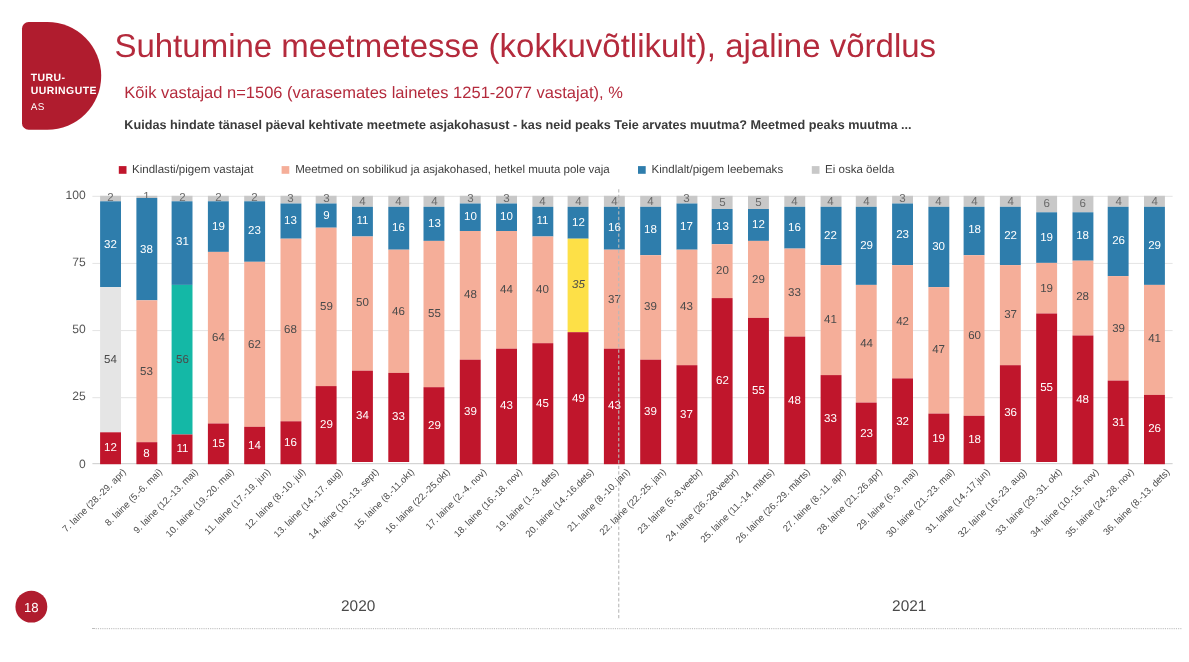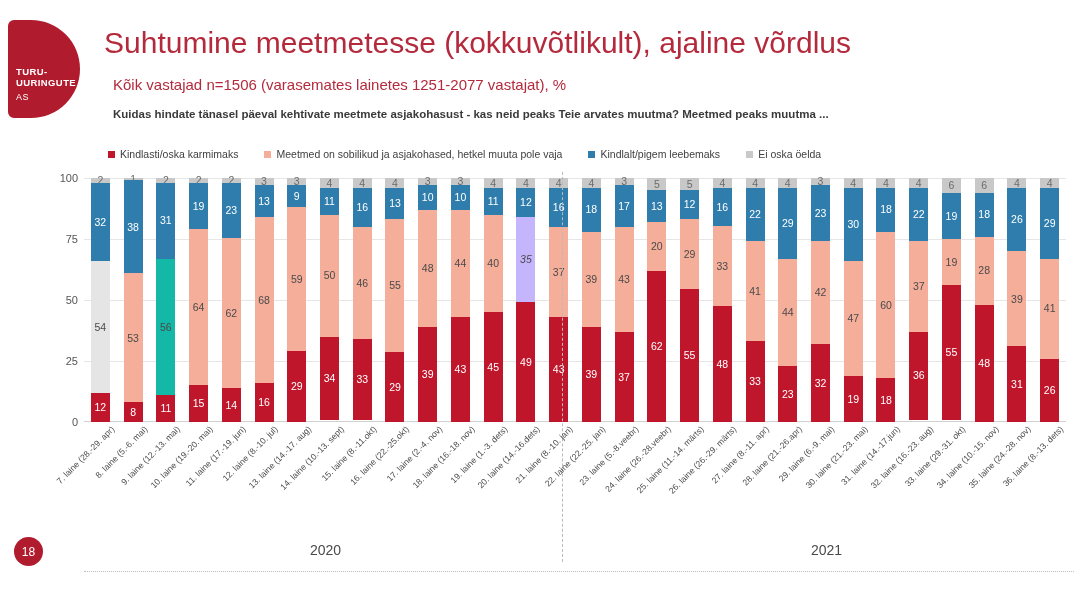--- a/index.html
+++ b/index.html
@@ -11,21 +11,21 @@
     font-family: "Liberation Sans", sans-serif;
     width: 1081px;
     height: 602px;
     overflow: hidden;
     position: relative;
   }
 
   
   #logo {
     position: absolute;
-    left: 8px;
+    left: 20px;
     top: 20px;
     width: 72px;
     height: 98px;
     background: #B01C2E;
     border-top-right-radius: 49px 49px;
     border-bottom-right-radius: 49px 49px;
     border-top-left-radius: 6px;
     border-bottom-left-radius: 6px;
   }
   #logo .l1, #logo .l2 {
@@ -246,21 +246,21 @@
 
 <div id="page-num">18</div>
 
 <div id="title">Suhtumine meetmetesse (kokkuvõtlikult), ajaline võrdlus</div>
 <div id="subtitle">Kõik vastajad n=1506 (varasemates lainetes 1251-2077 vastajat), %</div>
 <div id="question">Kuidas hindate tänasel päeval kehtivate meetmete asjakohasust - kas neid peaks Teie arvates muutma? Meetmed peaks muutma ...</div>
 
 <div id="legend">
     <div class="legend-item">
       <span class="legend-swatch" style="background: rgb(192, 22, 44);"></span>
-      <span>Kindlasti/oska karmimaks</span>
+      <span>Kindlasti/pigem vastajat</span>
     </div>
     <div class="legend-item">
       <span class="legend-swatch" style="background: rgb(245, 174, 153);"></span>
       <span>Meetmed on sobilikud ja asjakohased, hetkel muuta pole vaja</span>
     </div>
     <div class="legend-item">
       <span class="legend-swatch" style="background: rgb(46, 125, 172);"></span>
       <span>Kindlalt/pigem leebemaks</span>
     </div>
     <div class="legend-item">
@@ -493,21 +493,21 @@
         </div>
       </div>
       <div class="bar-slot">
         <div class="bar">
           <div class="seg s-dk" style="background: rgb(200, 200, 200); height: 4%;">
             <span>4</span>
           </div>
           <div class="seg s-blue" style="background: rgb(46, 125, 172); height: 12%;">
             <span>12</span>
           </div>
-          <div class="seg s-salm" style="background: #c4b5fd; height: 35%; font-style: italic;">
+          <div class="seg s-salm" style="background: #fde047; height: 35%; font-style: italic;">
             <span>35</span>
           </div>
           <div class="seg s-red" style="background: rgb(192, 22, 44); height: 49%;">
             <span>49</span>
           </div>
         </div>
       </div>
       <div class="bar-slot">
         <div class="bar">
           <div class="seg s-dk" style="background: rgb(200, 200, 200); height: 4%;">

